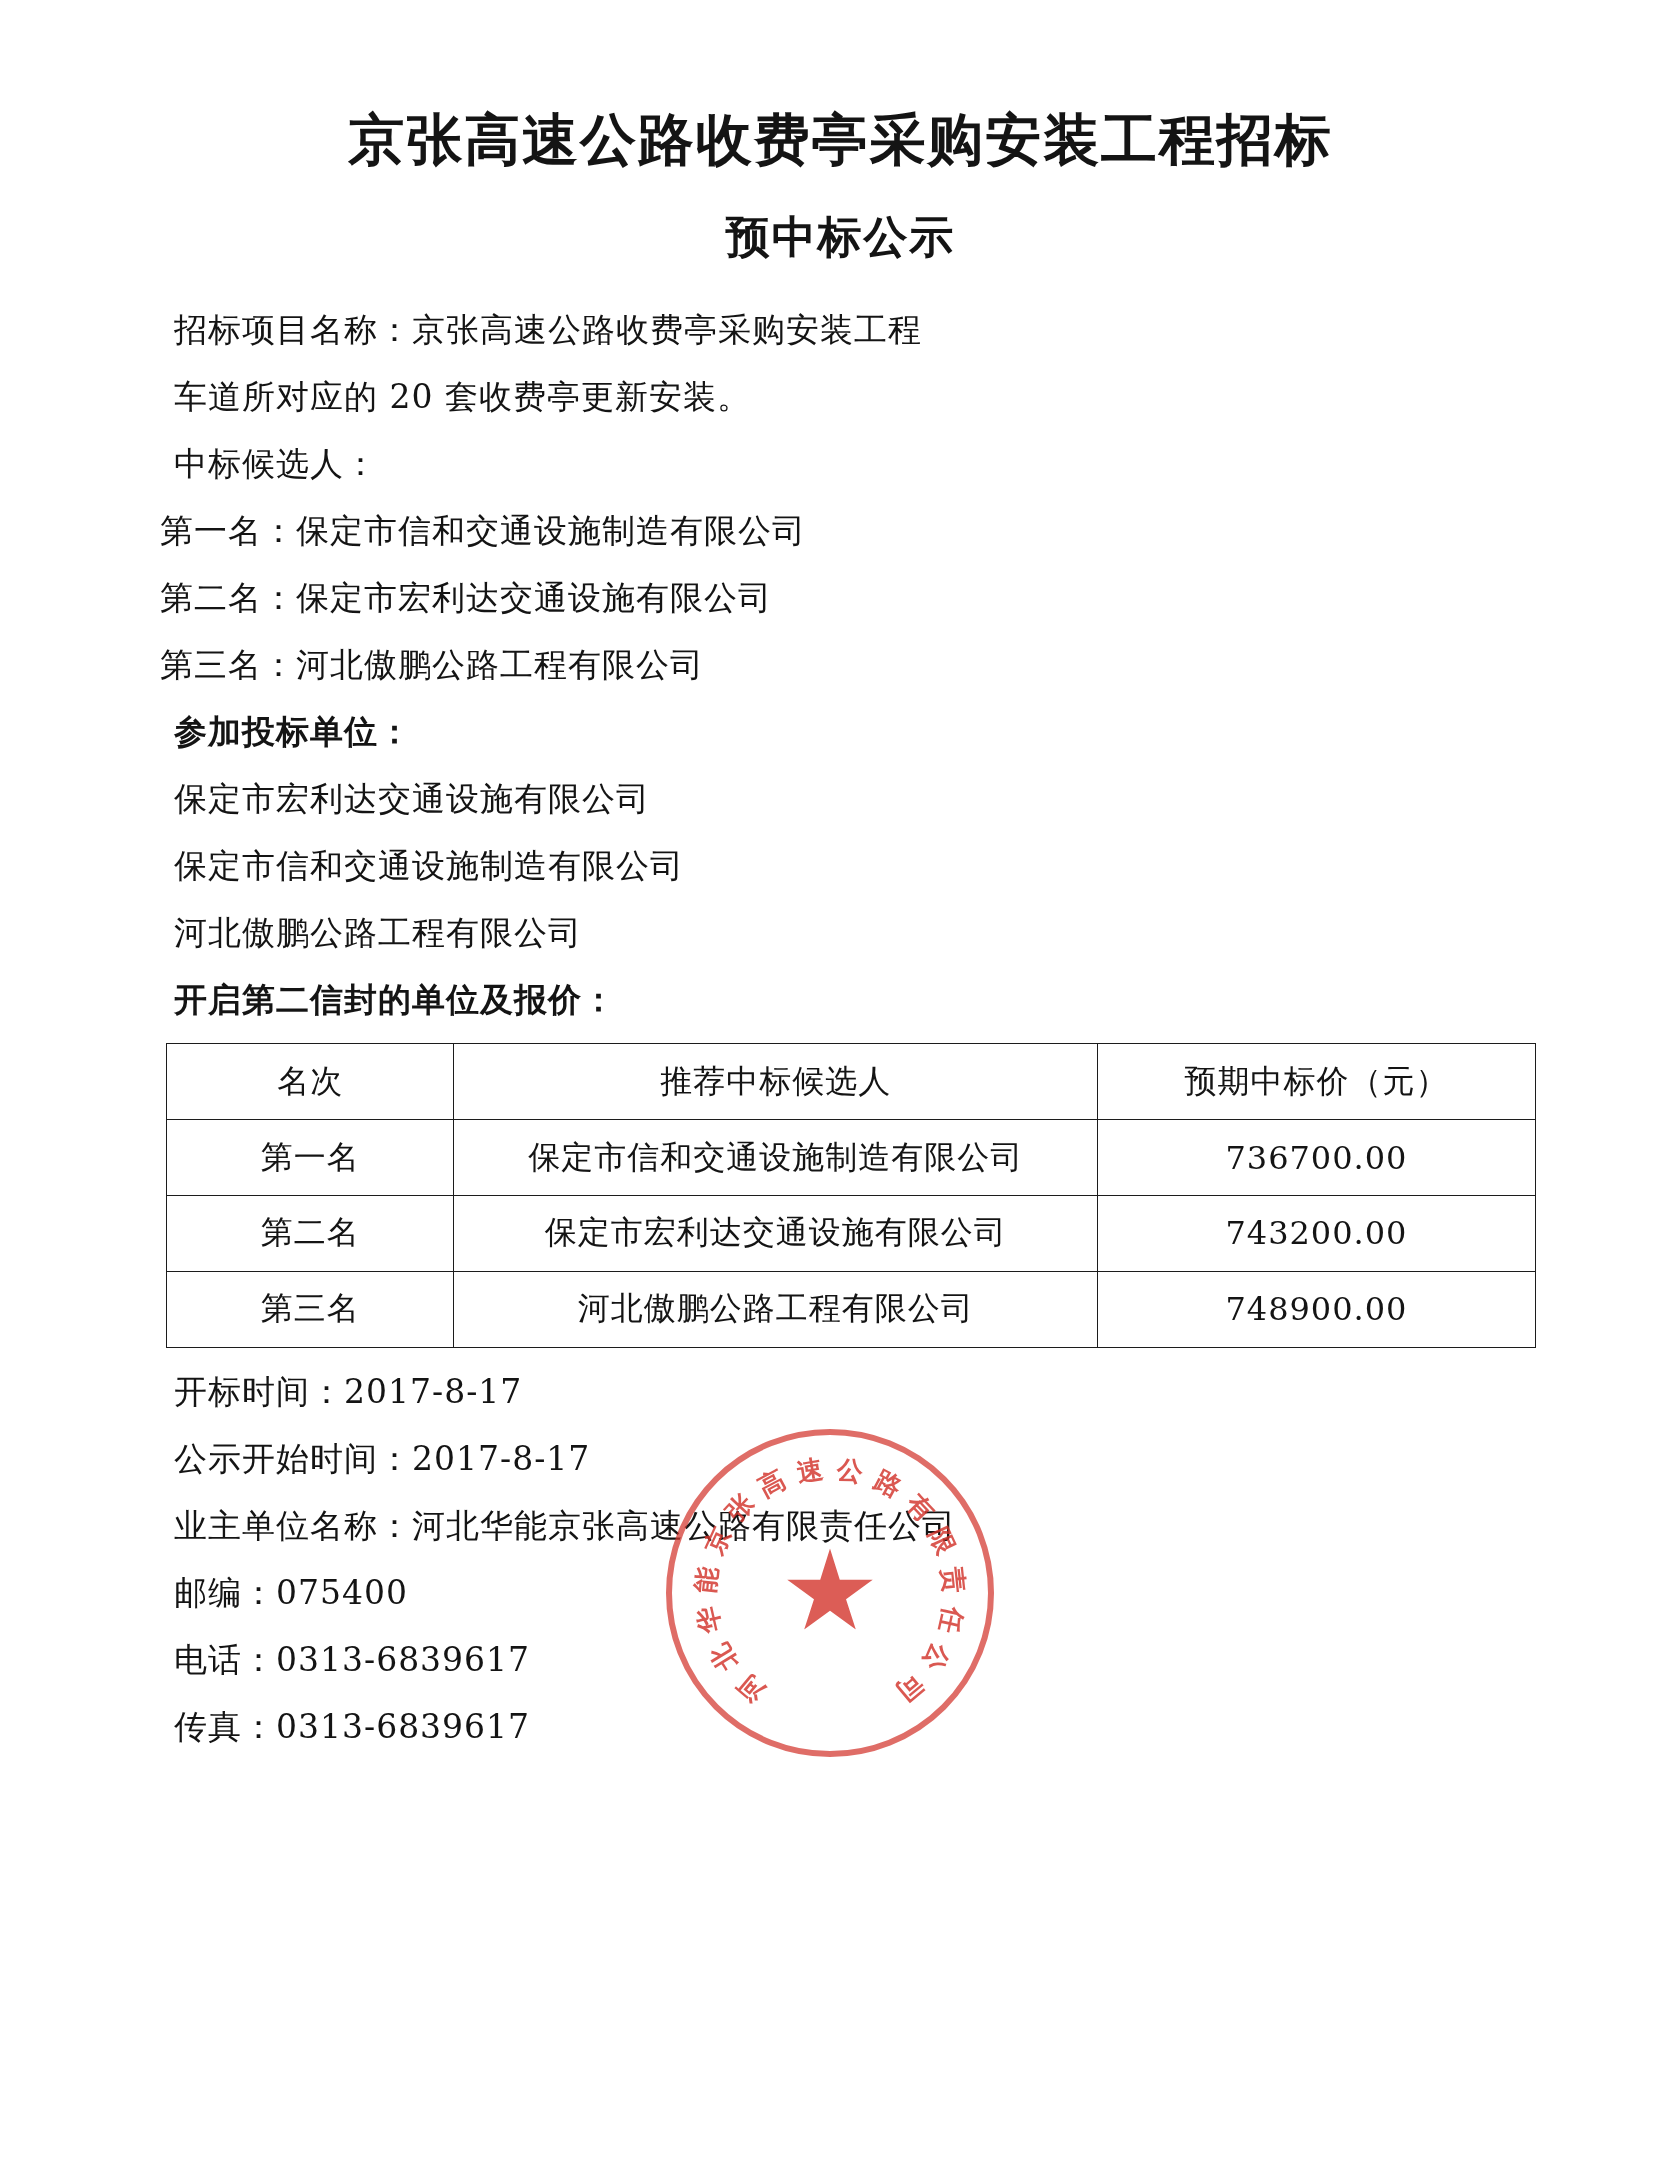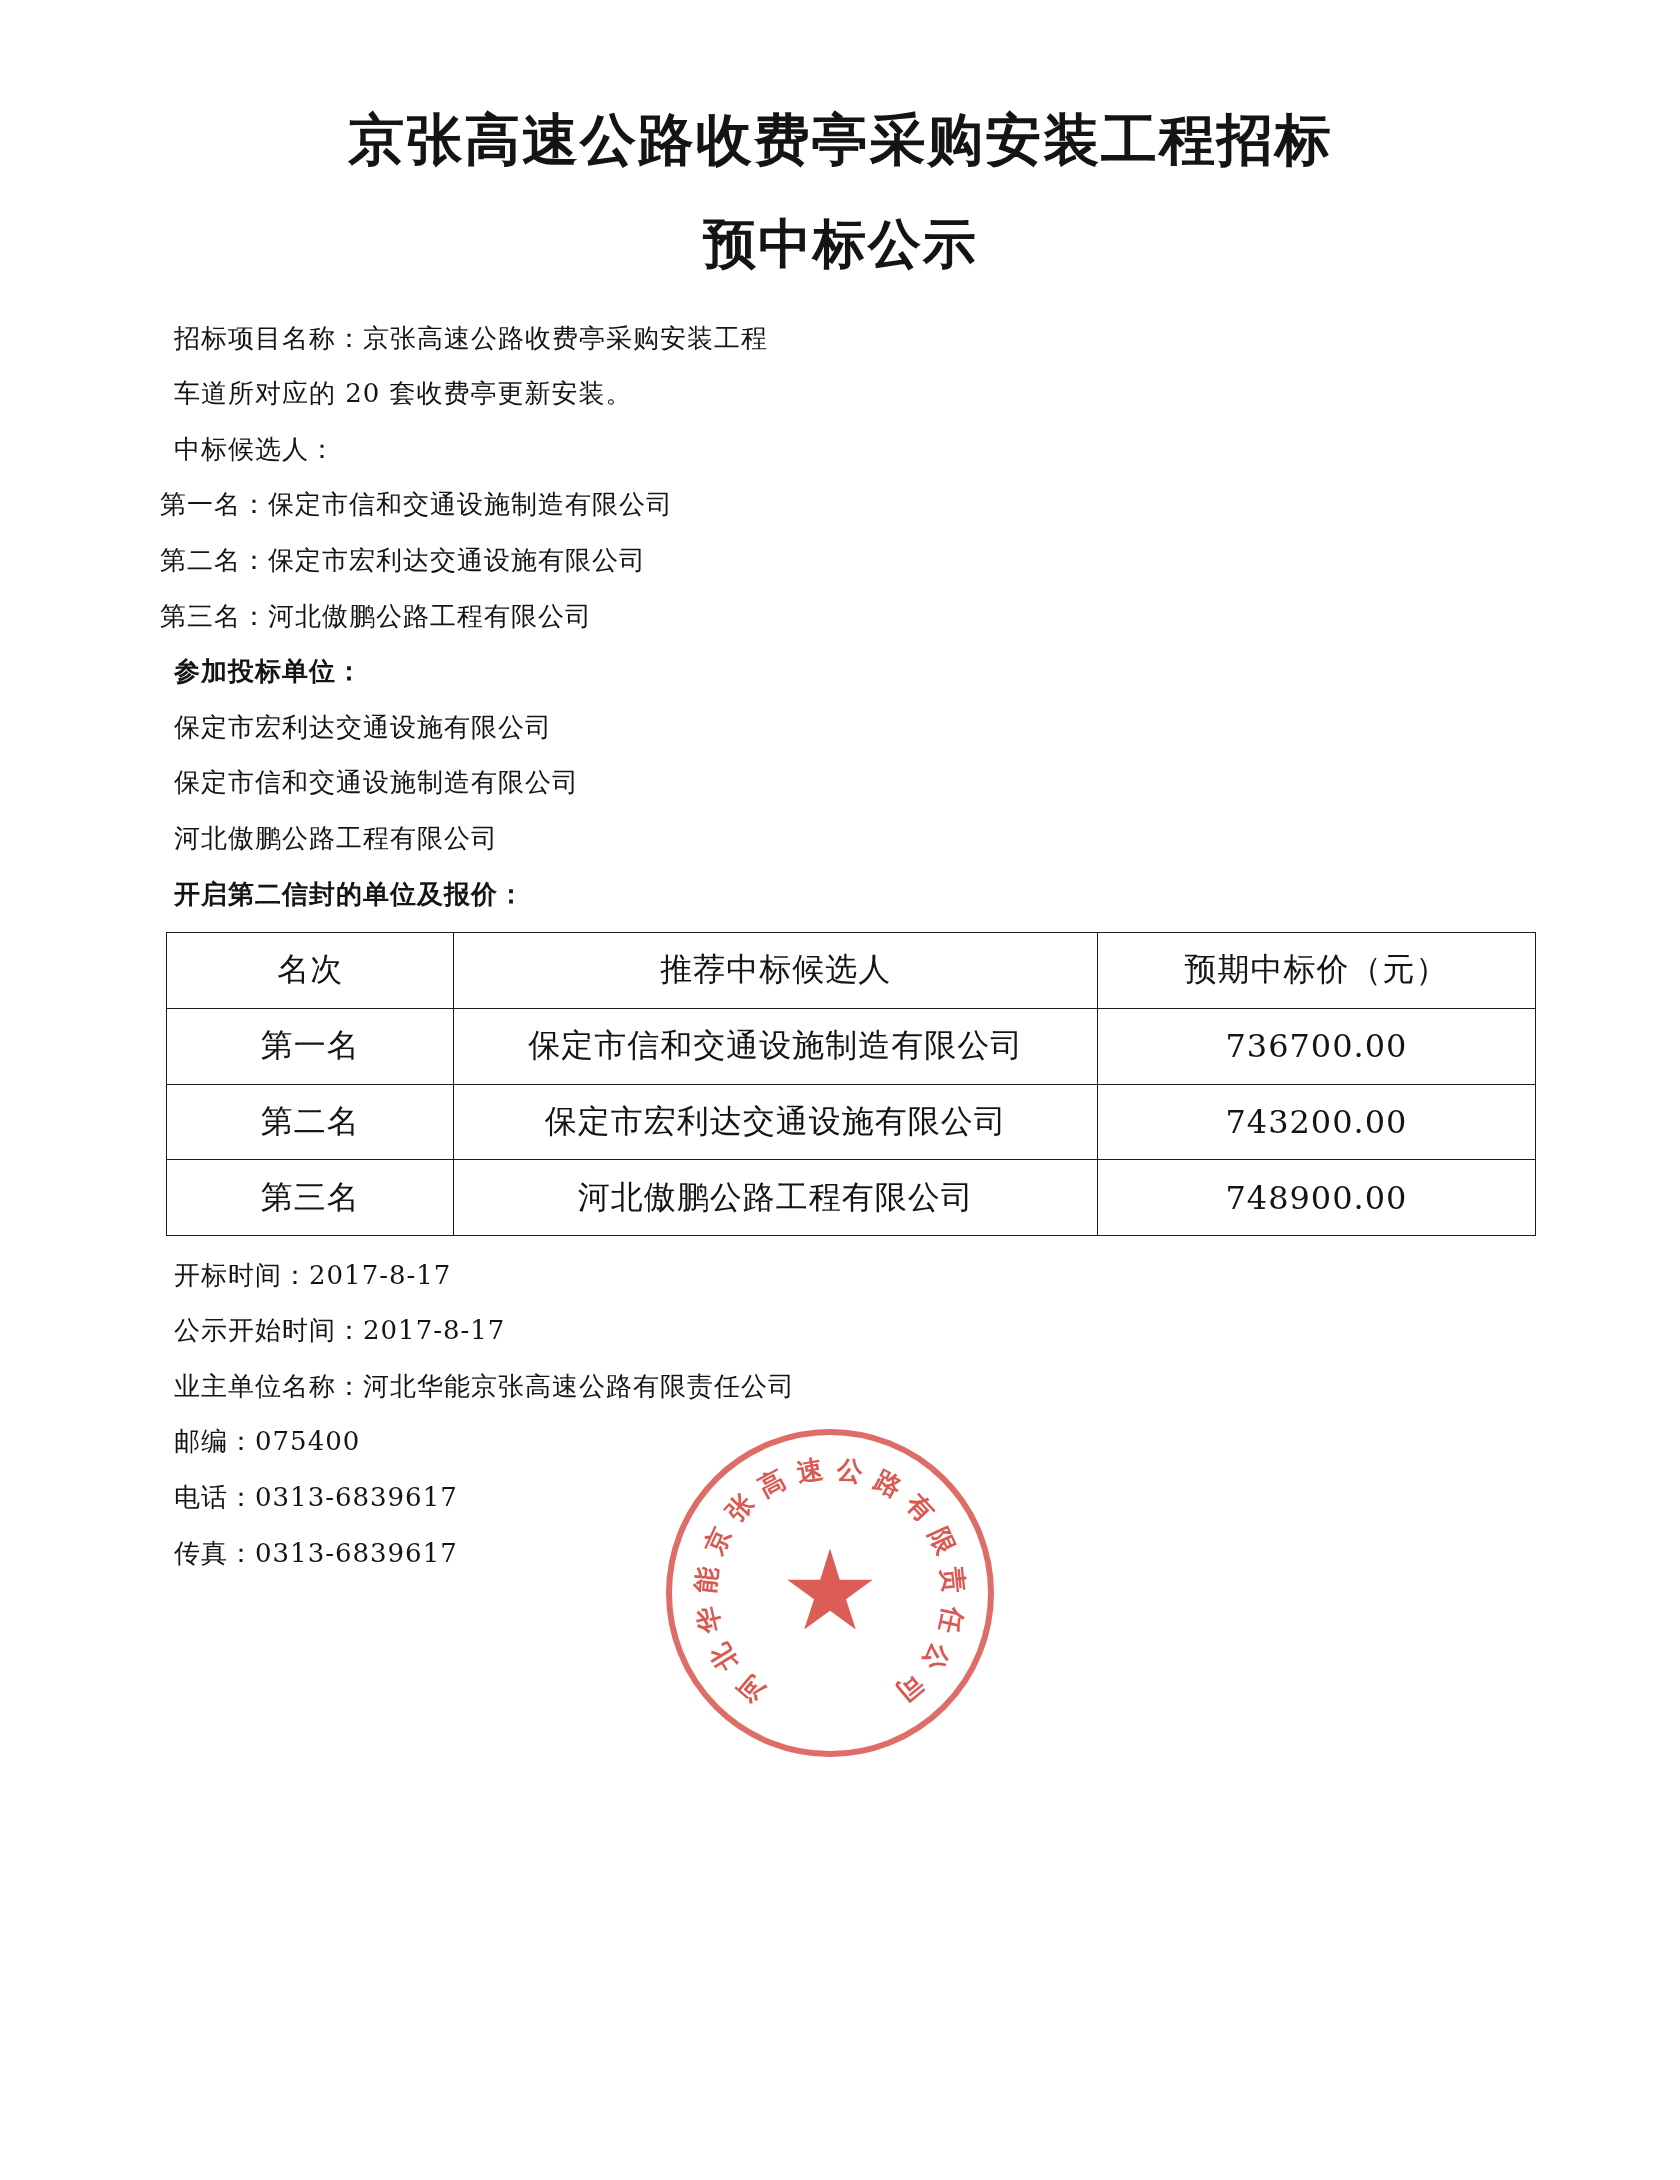--- a/index.html
+++ b/index.html
@@ -26,27 +26,27 @@
     margin-bottom: 33px;
   }
   .title-line1 {
     font-size: 56px;
     font-weight: bold;
     letter-spacing: 1.9px;
     line-height: 1.5;
     margin-bottom: 23px;
   }
   .title-line2 {
-    font-size: 53px;
+    font-size: 44px;
     font-weight: bold;
     letter-spacing: 1.9px;
     line-height: 1.5;
   }
   .body-line {
-    font-size: 26px;
+    font-size: 33px;
     line-height: 1.62;
     margin: 0 0 13.5px 29px;
     letter-spacing: 1px;
   }
   .body-line.wrap {
     margin-bottom: 3.9px;
   }
   .body-line.cont {
     margin-top: 0;
   }

